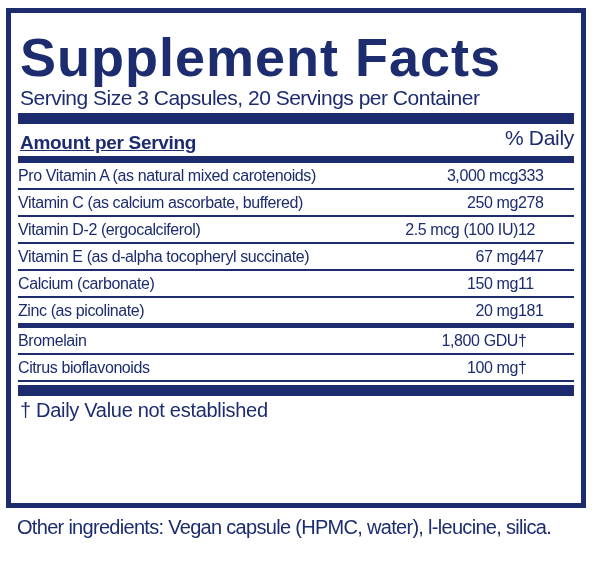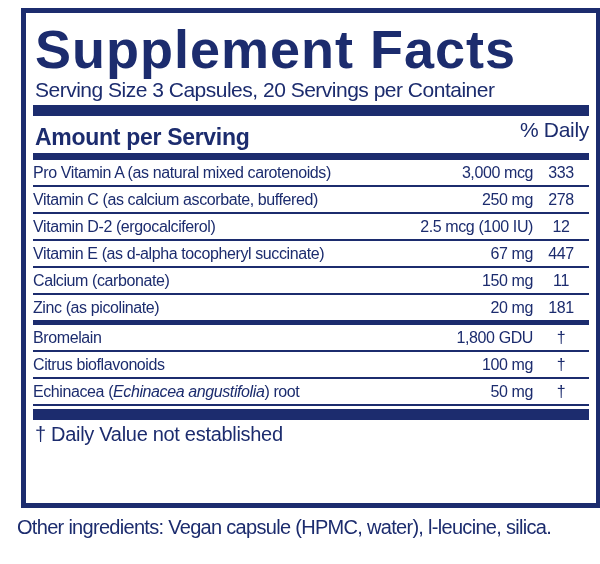--- a/index.html
+++ b/index.html
@@ -7,25 +7,25 @@
   html, body { margin: 0; padding: 0; }
   body {
     width: 600px; height: 564px;
     background: var(--bg);
     font-family: "Liberation Sans", sans-serif;
     color: var(--navy);
   }
   .stage { position: relative; width: 600px; height: 564px; background: var(--bg); overflow: hidden; }
 
   .label-box {
-    position: absolute; left: 21px; top: 8px;
+    position: absolute; left: 6px; top: 8px;
     width: 580px; height: 500px;
     border: 5px solid var(--navy);
     background: var(--bg);
-    padding: 8px 7px;
+    padding: 16px 7px;
     overflow: hidden;
   }
 
   .title {
     margin: 2px 0 0 2px;
     font-size: 54px; line-height: 52px;
     font-weight: bold;
     letter-spacing: 1px;
     white-space: nowrap;
     color: var(--navy);
@@ -41,39 +41,39 @@
   .bar { background: var(--navy); width: 100%; }
   .bar-thick { height: 11px; }
   .bar-med { height: 7px; }
   .bar-bottom { margin-top: 3px; }
 
   .head-row {
     display: flex; justify-content: space-between; align-items: flex-start;
     margin: 4px 0 2px 0;
   }
   .amount-head {
-    font-size: 23px; font-weight: bold; letter-spacing: -0.3px;
-    padding-left: 2px; padding-top: 4px;
+    font-size: 19px; font-weight: bold; letter-spacing: -0.3px;
+    padding-left: 2px; padding-top: 4px; text-decoration: underline;
   }
   .dv-head { font-size: 21px; font-weight: normal; text-align: right; line-height: 20px; letter-spacing: -0.3px; }
   .dv-head .l2 { padding-right: 6px; }
 
   table.facts { width: 100%; border-collapse: collapse; }
   table.facts tr { border-bottom: 2.5px solid var(--navy); }
   table.facts tr.section-break { border-top: 5px solid var(--navy); }
   table.facts td {
     font-size: 16px; line-height: 21px;
     padding: 2px 0;
     letter-spacing: -0.4px;
     white-space: nowrap;
     color: var(--navy);
   }
   td.c-name { text-align: left; padding-left: 2px; }
   td.c-amt  { text-align: right; width: 122px; padding-right: 10px; }
-  td.c-dv   { text-align: center; width: 56px; padding-right: 2px; }
+  td.c-dv   { text-align: left; width: 56px; padding-right: 2px; }
 
   .footnote {
     margin: 4px 0 0 2px;
     font-size: 20px; line-height: 21px;
     letter-spacing: -0.3px;
     white-space: nowrap;
   }
 
   .other {
     position: absolute; left: 17px; top: 515px;
@@ -140,25 +140,20 @@
           <tr class="section-break">
             <td class="c-name"><span>Bromelain</span></td>
             <td class="c-amt">1,800 GDU</td>
             <td class="c-dv">†</td>
           </tr>
           <tr>
             <td class="c-name"><span>Citrus bioflavonoids</span></td>
             <td class="c-amt">100 mg</td>
             <td class="c-dv">†</td>
           </tr>
-          <tr>
-            <td class="c-name"><span>Echinacea (</span><i>Echinacea angustifolia</i><span>) root</span></td>
-            <td class="c-amt">50 mg</td>
-            <td class="c-dv">†</td>
-          </tr>
         </tbody>
     </table>
 
     <div class="bar bar-thick bar-bottom"></div>
 
     <div class="footnote">† Daily Value not established</div>
 
   </div>
 
   <div class="other">Other ingredients: Vegan capsule (HPMC, water), l-leucine, silica.</div>

